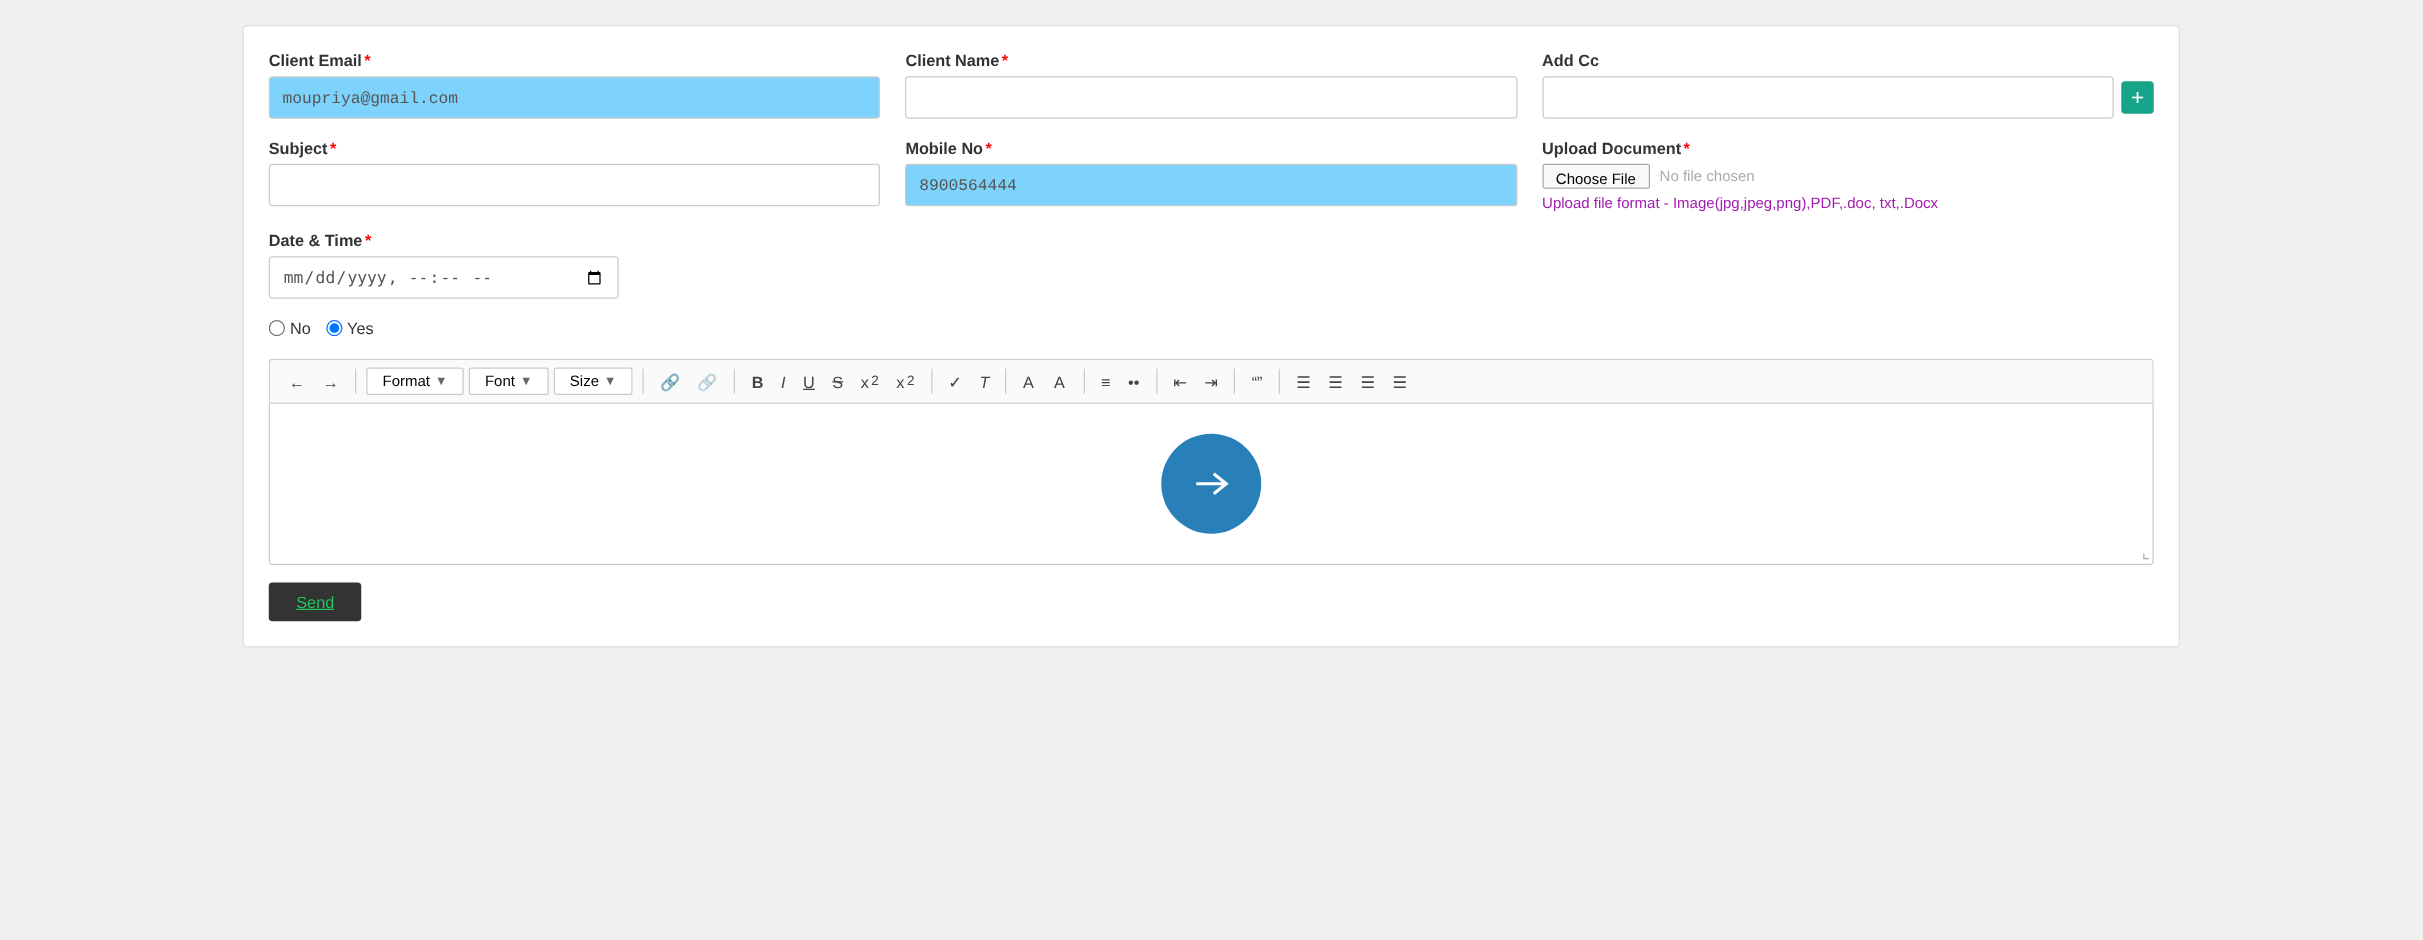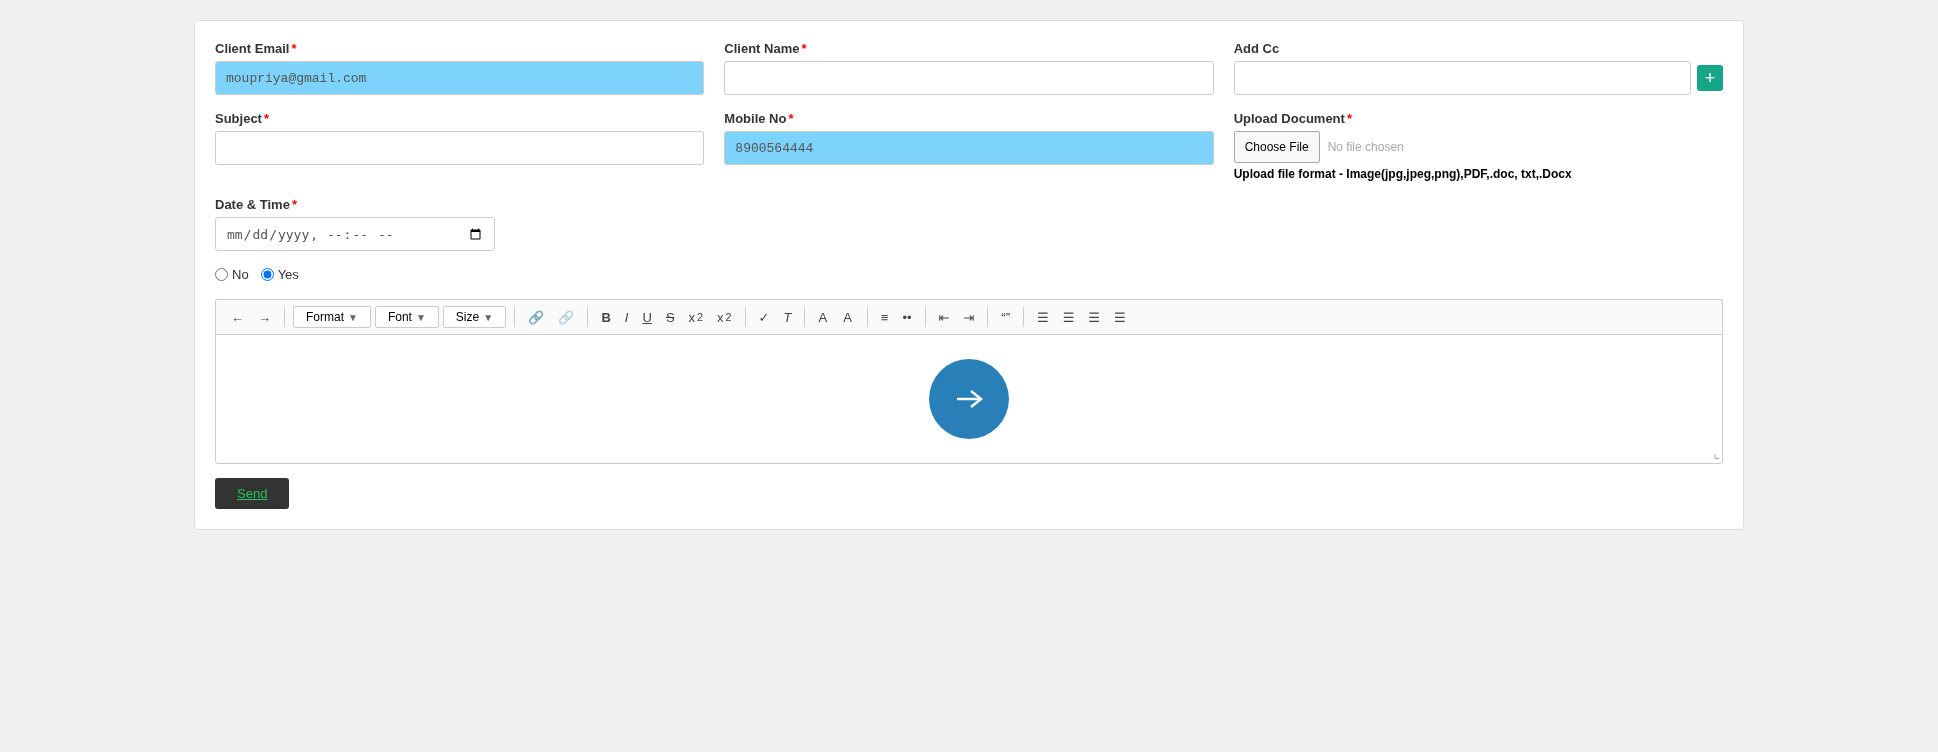--- a/index.html
+++ b/index.html
@@ -82,32 +82,31 @@
       align-items: center;
       gap: 8px;
     }
     .choose-file-btn {
       background: #f8f8f8;
       border: 1px solid #aaa;
       padding: 4px 10px;
       font-size: 12px;
       cursor: pointer;
       border-radius: 2px;
-      height: 32px;
+      height: 20px;
       text-align: right;
     }
     .file-hint {
       color: #aaa;
       font-size: 12px;
     }
     .file-format-note {
-      color: #000000;
+      color: #a21caf;
       font-size: 12px;
       margin-top: 4px;
-      font-weight: bold;
     }
     .mom-body-section {
       margin-bottom: 12px;
     }
     .mom-body-label {
       font-size: 13px;
       font-weight: 600;
       color: #333;
       margin-bottom: 8px;
     }

